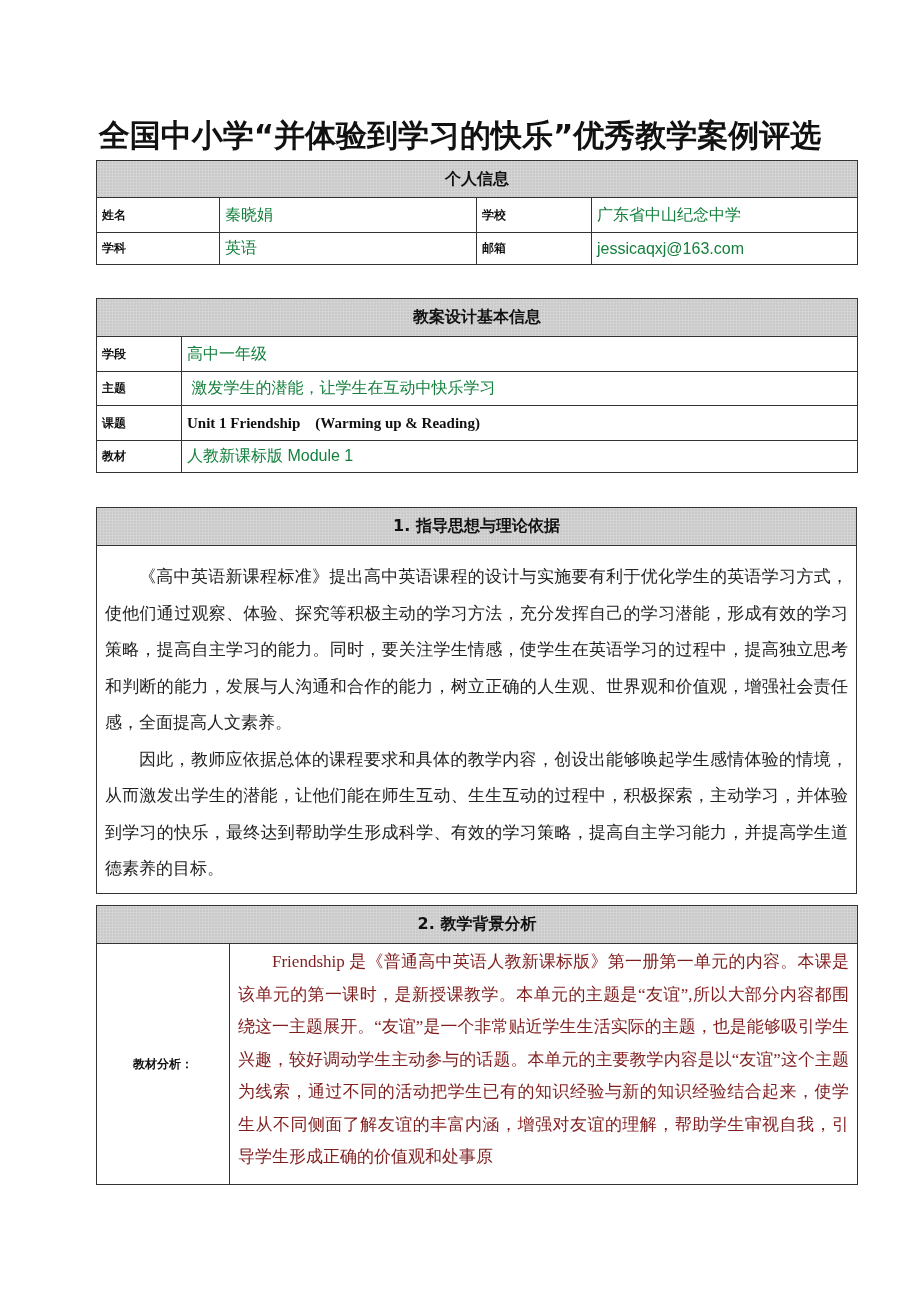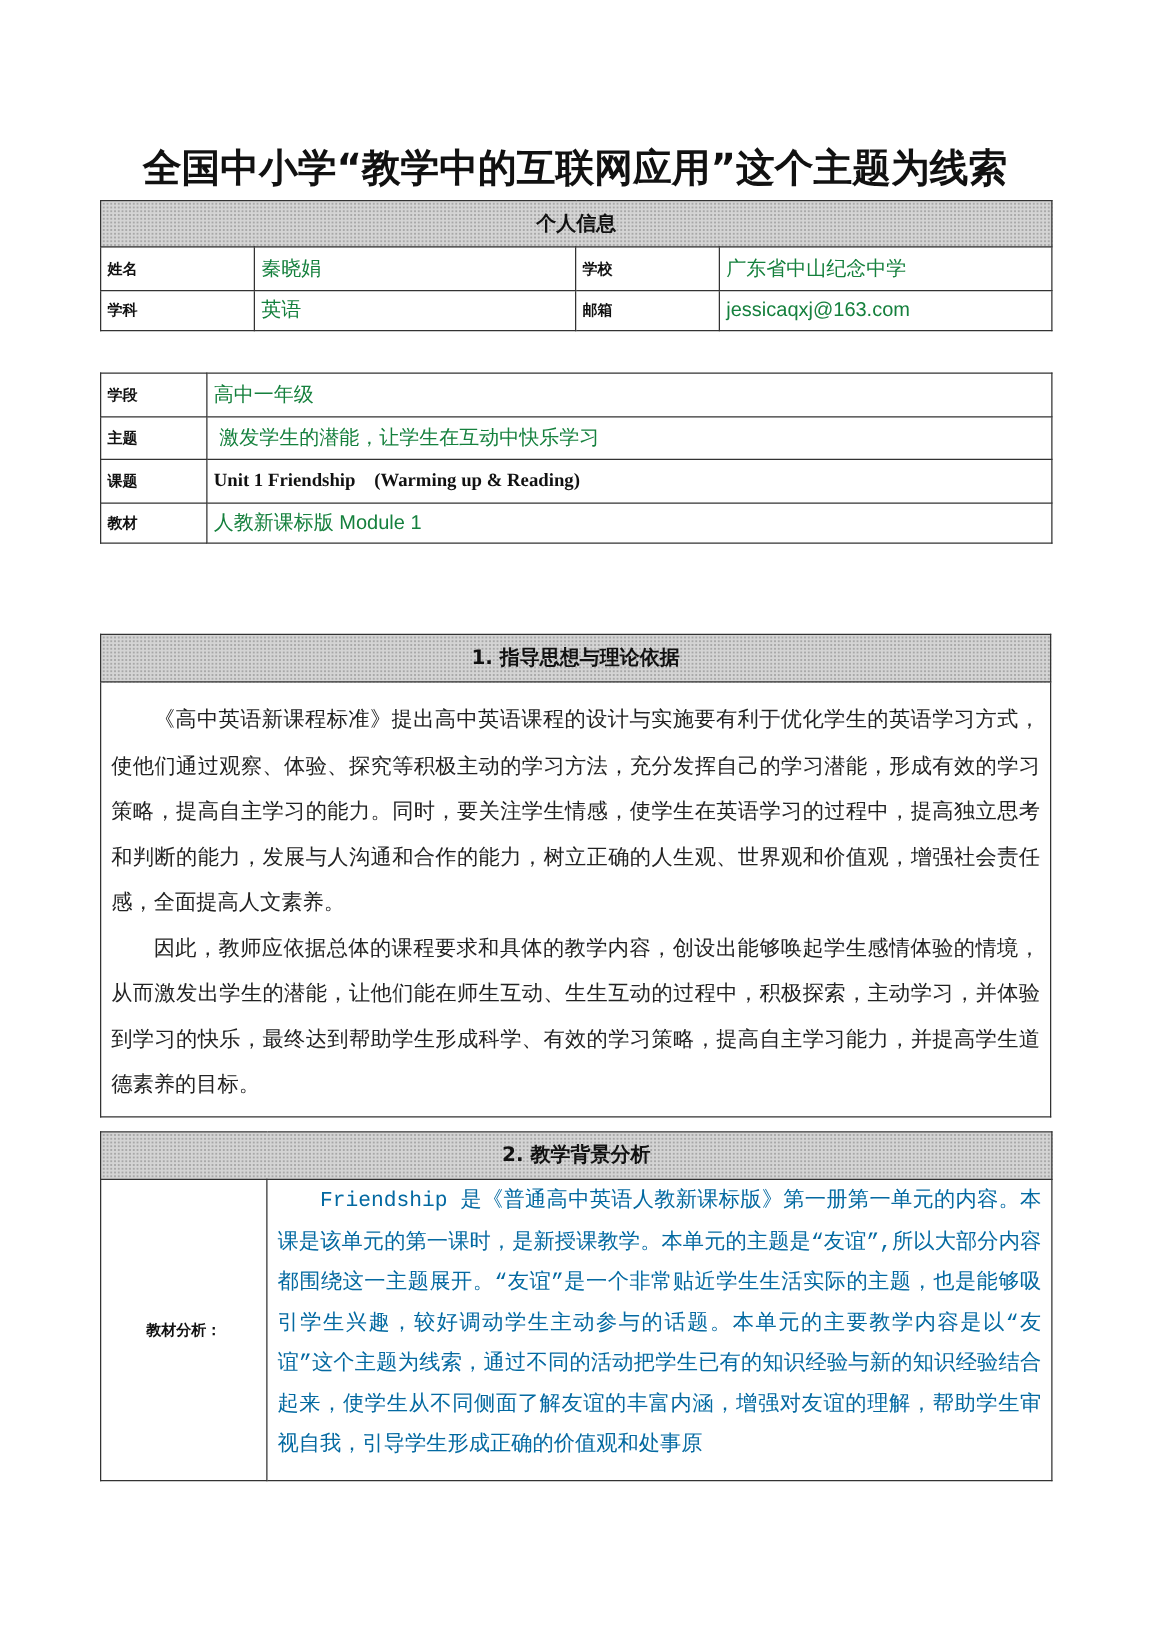--- a/index.html
+++ b/index.html
@@ -1,41 +1,41 @@
 <!DOCTYPE html>
 <html><head>
 <meta charset="utf-8">
 <style>
   html, body { margin:0; padding:0; background:#ffffff; }
   body { width:920px; height:1302px; position:relative; overflow:hidden;
          font-family:"DejaVu Serif","Liberation Serif",serif; color:#111; }
   .title { position:absolute; left:80px; top:113px; width:760px; text-align:center;
            font-family:"DejaVu Sans","Liberation Sans",sans-serif; font-weight:bold;
            font-size:31px; letter-spacing:0px; white-space:nowrap; line-height:44px; }
-  table { position:absolute; left:80px; width:761px; border-collapse:collapse; table-layout:fixed; }
+  table { position:absolute; left:96px; width:761px; border-collapse:collapse; table-layout:fixed; }
   td { border:1px solid #333; padding:0 5px; font-size:16px; vertical-align:middle; }
   .hdr td { background-color:#d4d4d4;
             background-image: radial-gradient(#a8a8a8 0.6px, transparent 0.7px);
             background-size:3px 3px;
             text-align:center; font-family:"DejaVu Sans","Liberation Sans",sans-serif;
             font-weight:bold; font-size:16px; }
   .lbl { font-family:"DejaVu Sans","Liberation Sans",sans-serif; font-weight:bold; font-size:12px; }
   .val { font-family:Liberation Sans, sans-serif; font-size:16px; color:#15803d; }
   .boldval { font-family:"Liberation Serif","DejaVu Serif",serif; font-weight:bold; font-size:15px; }
   .para { text-indent:2em; margin:0; line-height:36.5px; font-size:17px; text-align:justify;
           font-family:"DejaVu Serif","Liberation Serif",serif; color:#222; }
   .body-cell { padding:12px 8px 6px 8px; }
   .para2 { text-indent:2em; margin:0; line-height:32.5px; font-size:17px; text-align:justify;
-           font-family:Liberation Mono, monospace; color:#0369a1; }
+           font-family:Liberation Serif, serif; color:#7f1d1d; }
   .center-lbl { text-align:center; }
 </style>
 </head>
 <body>
 
-<div class="title">全国中小学“教学中的互联网应用”这个主题为线索</div>
+<div class="title">全国中小学“并体验到学习的快乐”优秀教学案例评选</div>
 
 <table style="top:160px;">
   <colgroup>
       <col style="width:123px">
       <col style="width:257px">
       <col style="width:115px">
       <col style="width:266px">
     </colgroup>
   <tbody>
       <tr class="hdr" style="height:37px;">
@@ -55,20 +55,23 @@
   </tr>
 </tbody>
   </table>
 
 <table style="top:298px;">
   <colgroup>
       <col style="width:85px">
       <col style="width:676px">
     </colgroup>
   <tbody>
+      <tr class="hdr" style="height:38px;">
+    <td colspan="2">教案设计基本信息</td>
+  </tr>
   <tr style="height:35px;">
     <td class="lbl">学段</td>
     <td class="val">高中一年级</td>
   </tr>
   <tr style="height:34px;">
     <td class="lbl">主题</td>
     <td class="val" style="white-space:pre;"> 激发学生的潜能，让学生在互动中快乐学习</td>
   </tr>
   <tr style="height:35px;">
     <td class="lbl">课题</td>

